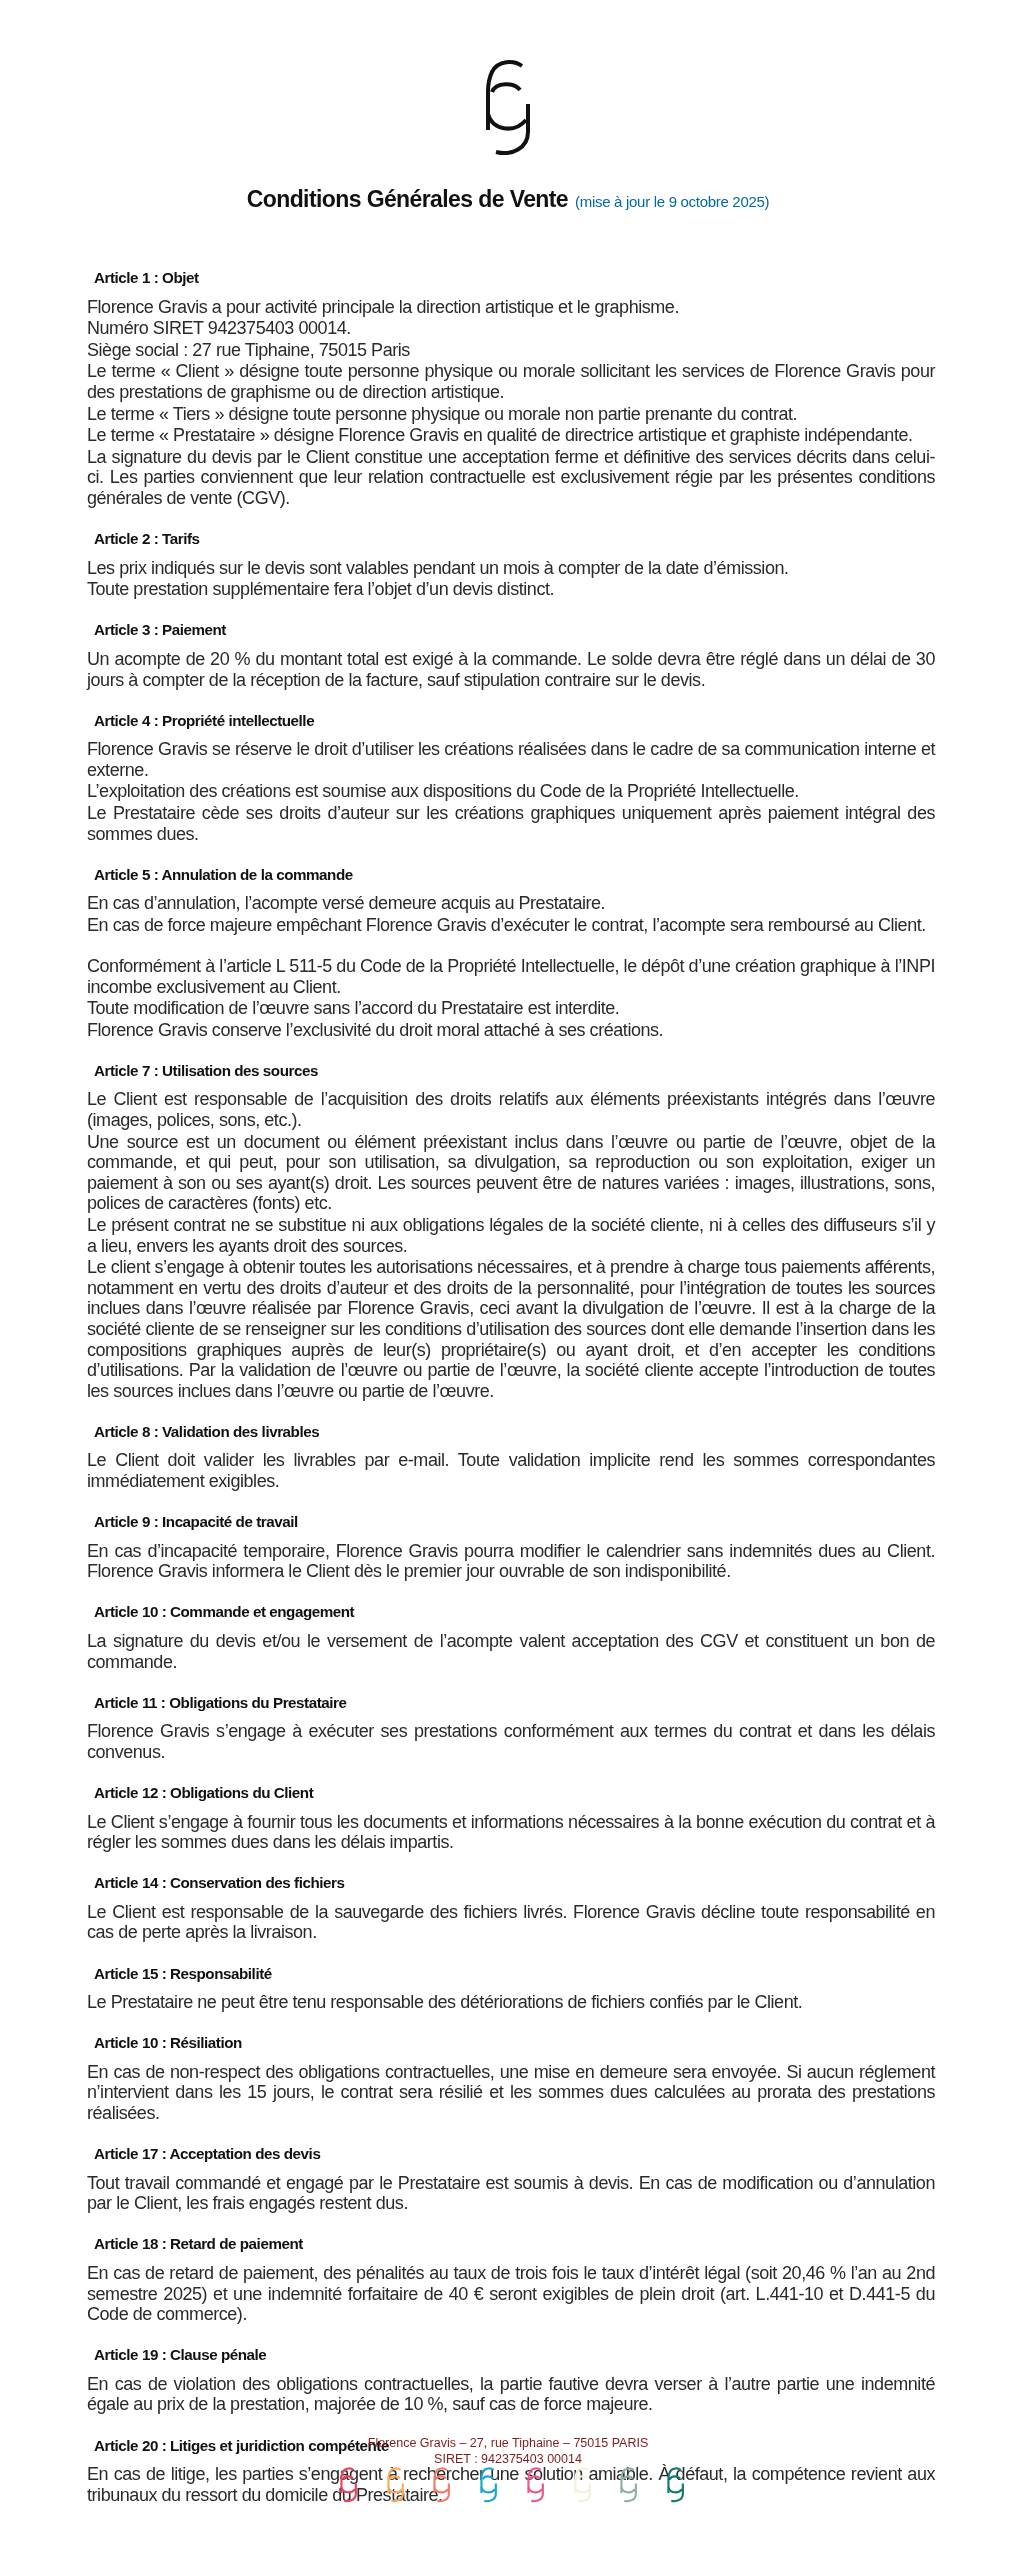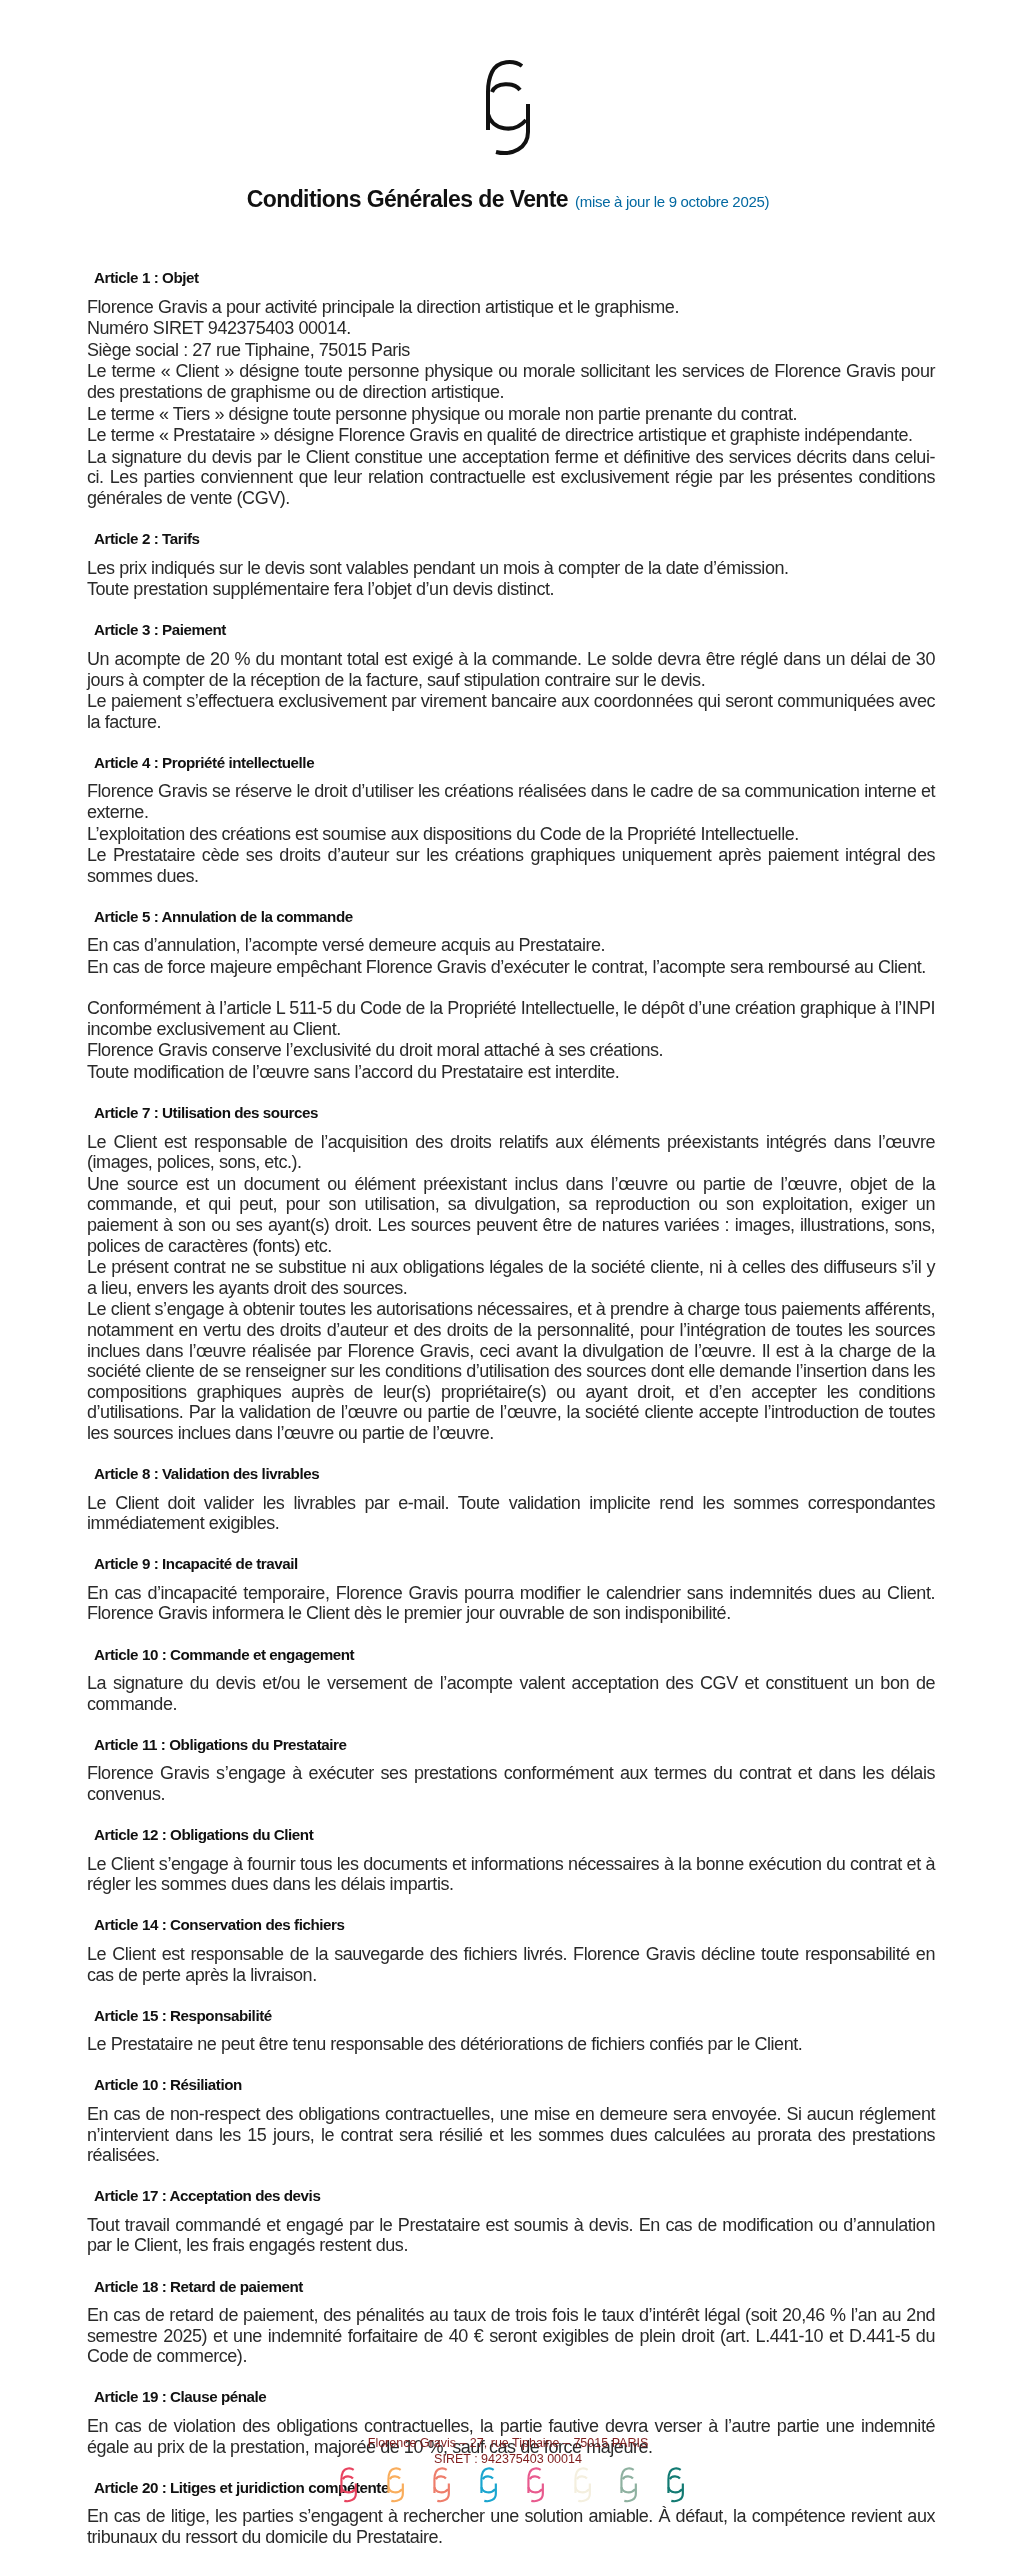--- a/index.html
+++ b/index.html
@@ -43,37 +43,36 @@
       <p>La signature du devis par le Client constitue une acceptation ferme et définitive des services décrits dans celui-ci. Les parties conviennent que leur relation contractuelle est exclusivement régie par les présentes conditions générales de vente (CGV).</p>
     </div>
     <div class="article">
       <h2>Article 2 : Tarifs</h2>
       <p>Les prix indiqués sur le devis sont valables pendant un mois à compter de la date d’émission.</p>
       <p>Toute prestation supplémentaire fera l’objet d’un devis distinct.</p>
     </div>
     <div class="article">
       <h2>Article 3 : Paiement</h2>
       <p>Un acompte de 20 % du montant total est exigé à la commande. Le solde devra être réglé dans un délai de 30 jours à compter de la réception de la facture, sauf stipulation contraire sur le devis.</p>
-      <p>Le paiement s’effectuera exclusivement par virement bancaire aux coordonnées qui seront communiquées avec la facture.</p>
     </div>
     <div class="article">
       <h2>Article 4 : Propriété intellectuelle</h2>
       <p>Florence Gravis se réserve le droit d’utiliser les créations réalisées dans le cadre de sa communication interne et externe.</p>
       <p>L’exploitation des créations est soumise aux dispositions du Code de la Propriété Intellectuelle.</p>
       <p>Le Prestataire cède ses droits d’auteur sur les créations graphiques uniquement après paiement intégral des sommes dues.</p>
     </div>
     <div class="article">
       <h2>Article 5 : Annulation de la commande</h2>
       <p>En cas d’annulation, l’acompte versé demeure acquis au Prestataire.</p>
       <p>En cas de force majeure empêchant Florence Gravis d’exécuter le contrat, l’acompte sera remboursé au Client.</p>
     </div>
     <div class="article">
       <p>Conformément à l’article L 511-5 du Code de la Propriété Intellectuelle, le dépôt d’une création graphique à l’INPI in­combe exclusivement au Client.</p>
+      <p>Toute modification de l’œuvre sans l’accord du Prestataire est interdite.</p>
       <p>Florence Gravis conserve l’exclusivité du droit moral attaché à ses créations.</p>
-      <p>Toute modification de l’œuvre sans l’accord du Prestataire est interdite.</p>
     </div>
     <div class="article">
       <h2>Article 7 : Utilisation des sources</h2>
       <p>Le Client est responsable de l’acquisition des droits relatifs aux éléments préexistants intégrés dans l’œuvre (images, polices, sons, etc.).</p>
       <p>Une source est un document ou élément préexistant inclus dans l’œuvre ou partie de l’œuvre, objet de la commande, et qui peut, pour son utilisation, sa divulgation, sa reproduction ou son exploitation, exiger un paiement à son ou ses ayant(s) droit. Les sources peuvent être de natures variées : images, illustrations, sons, polices de caractères (fonts) etc.</p>
       <p>Le présent contrat ne se substitue ni aux obligations légales de la société cliente, ni à celles des diffuseurs s’il y a lieu, envers les ayants droit des sources.</p>
       <p>Le client s’engage à obtenir toutes les autorisations nécessaires, et à prendre à charge tous paiements afférents, no­tamment en vertu des droits d’auteur et des droits de la personnalité, pour l’intégration de toutes les sources inclues dans l’œuvre réalisée par Florence Gravis, ceci avant la divulgation de l’œuvre. Il est à la charge de la société cliente de se renseigner sur les conditions d’utilisation des sources dont elle demande l’insertion dans les compositions gra­phiques auprès de leur(s) propriétaire(s) ou ayant droit, et d’en accepter les conditions d’utilisations. Par la validation de l’œuvre ou partie de l’œuvre, la société cliente accepte l’introduction de toutes les sources inclues dans l’œuvre ou partie de l’œuvre.</p>
     </div>
     <div class="article">
       <h2>Article 8 : Validation des livrables</h2>

